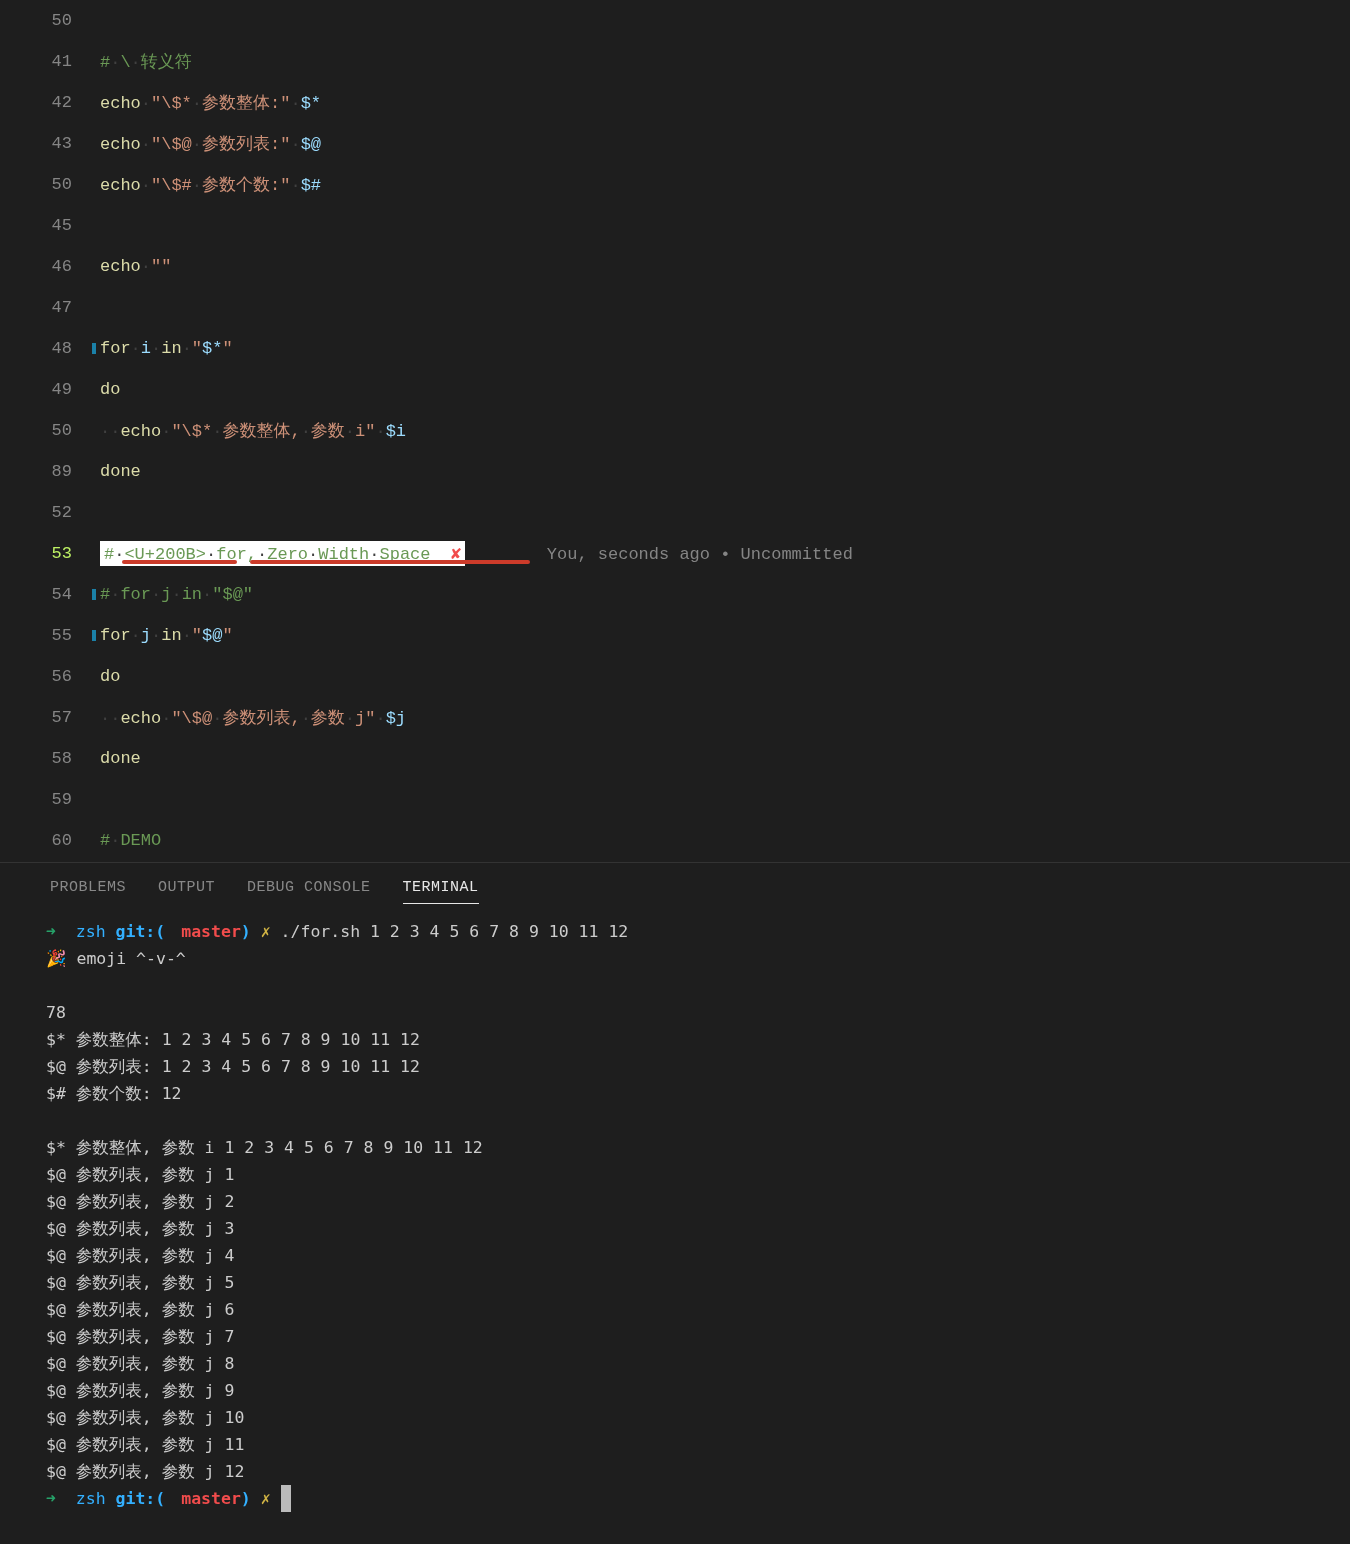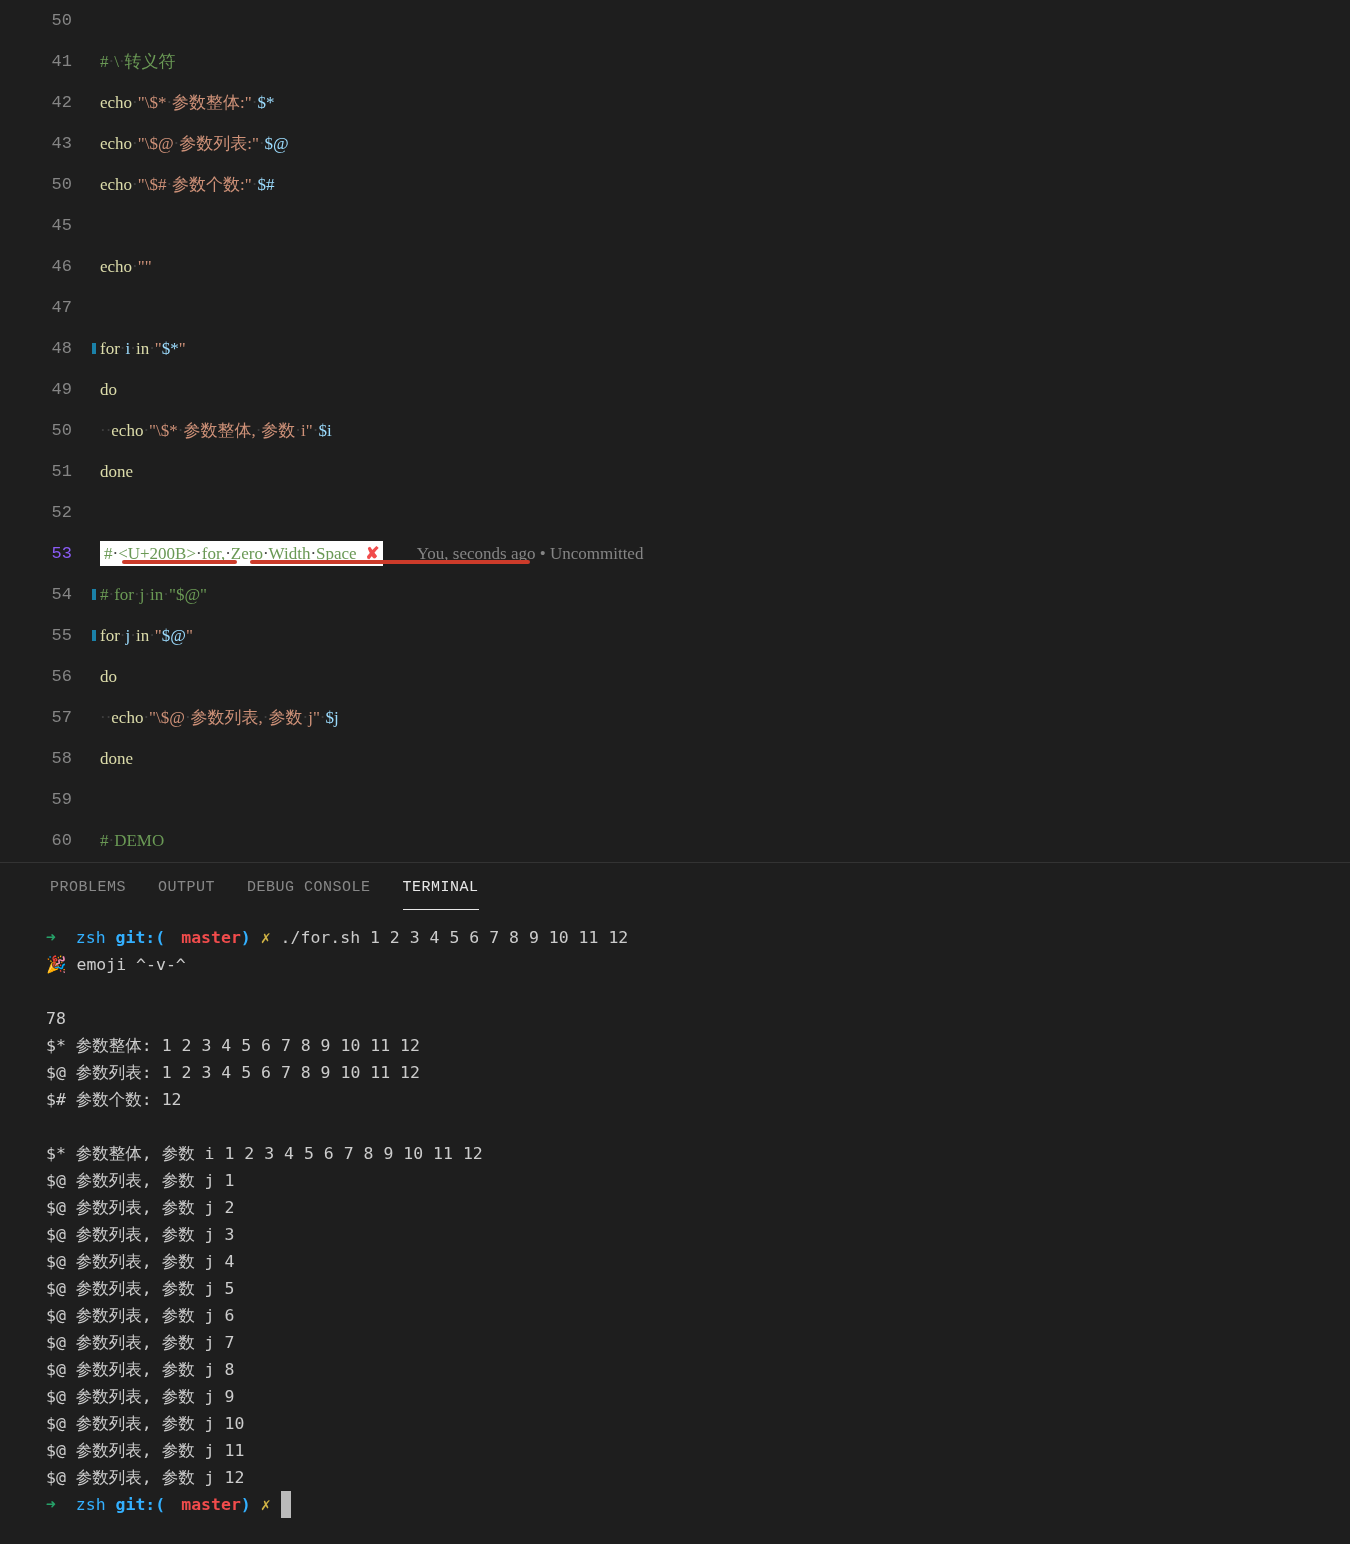--- a/index.html
+++ b/index.html
@@ -25,30 +25,30 @@
     white-space: pre;
   }
   .gutter {
     width: 100px;
     text-align: right;
     padding-right: 28px;
     color: #858585;
     user-select: none;
     position: relative;
   }
-  .gutter.active { color: #8b5cf6; }
+  .gutter.active { color: #bef264; }
   .modbar {
     position: absolute;
     right: 4px;
     top: 4px;
     bottom: 4px;
     width: 4px;
     background: #1b81a8;
   }
-  .code { flex: 1; position: relative; font-family: Liberation Serif, serif; }
+  .code { flex: 1; position: relative; }
   .comment { color: #6A9955; }
   .keyword { color: #dcdcaa; }
   .string { color: #ce9178; }
   .variable { color: #9cdcfe; }
   .ws { color: #404040; }
 
   .highlight-line .code-inner {
     background: #ffffff;
     display: inline-block;
     padding: 2px 4px;
@@ -70,21 +70,21 @@
     padding-top: 8px;
   }
   .tabs {
     display: flex;
     gap: 32px;
     padding: 8px 30px 10px 50px;
     font-size: 15px;
     letter-spacing: 0.5px;
   }
   .tab { color: #888; cursor: pointer; }
-  .tab.active { color: #e7e7e7; border-bottom: 1px solid #e7e7e7; padding-bottom: 13px; }
+  .tab.active { color: #e7e7e7; border-bottom: 1px solid #e7e7e7; padding-bottom: 7px; }
 
   .terminal {
     padding: 4px 46px;
     font-size: 16.5px;
     line-height: 27px;
     white-space: pre;
     color: #cccccc;
     font-family: Menlo, Monaco, monospace;
   }
   .arrow { color: #26a269; }
@@ -104,21 +104,21 @@
     <div class="line"><div class="gutter">41</div><div class="code"><span class="comment">#</span><span class="ws">·</span><span class="comment">\</span><span class="ws">·</span><span class="comment">转义符</span></div></div>
     <div class="line"><div class="gutter">42</div><div class="code"><span class="keyword">echo</span><span class="ws">·</span><span class="string">"\$*</span><span class="ws">·</span><span class="string">参数整体:"</span><span class="ws">·</span><span class="variable">$*</span></div></div>
     <div class="line"><div class="gutter">43</div><div class="code"><span class="keyword">echo</span><span class="ws">·</span><span class="string">"\$@</span><span class="ws">·</span><span class="string">参数列表:"</span><span class="ws">·</span><span class="variable">$@</span></div></div>
     <div class="line"><div class="gutter">50</div><div class="code"><span class="keyword">echo</span><span class="ws">·</span><span class="string">"\$#</span><span class="ws">·</span><span class="string">参数个数:"</span><span class="ws">·</span><span class="variable">$#</span></div></div>
     <div class="line"><div class="gutter">45</div><div class="code"></div></div>
     <div class="line"><div class="gutter">46</div><div class="code"><span class="keyword">echo</span><span class="ws">·</span><span class="string">""</span></div></div>
     <div class="line"><div class="gutter">47</div><div class="code"></div></div>
     <div class="line"><div class="gutter">48<div class="modbar"></div></div><div class="code"><span class="keyword">for</span><span class="ws">·</span><span class="variable">i</span><span class="ws">·</span><span class="keyword">in</span><span class="ws">·</span><span class="string">"</span><span class="variable">$*</span><span class="string">"</span></div></div>
     <div class="line"><div class="gutter">49</div><div class="code"><span class="keyword">do</span></div></div>
     <div class="line"><div class="gutter">50</div><div class="code"><span class="ws">··</span><span class="keyword">echo</span><span class="ws">·</span><span class="string">"\$*</span><span class="ws">·</span><span class="string">参数整体,</span><span class="ws">·</span><span class="string">参数</span><span class="ws">·</span><span class="string">i"</span><span class="ws">·</span><span class="variable">$i</span></div></div>
-    <div class="line"><div class="gutter">51</div><div class="code"><span class="keyword">done</span></div></div>
+    <div class="line"><div class="gutter">89</div><div class="code"><span class="keyword">done</span></div></div>
     <div class="line"><div class="gutter">52</div><div class="code"></div></div>
     <div class="line highlight-line"><div class="gutter active">53</div><div class="code"><span class="code-inner"><span class="comment">#</span><span class="ws">·</span><span class="comment">&lt;U+200B&gt;</span><span class="ws">·</span><span class="comment">for,</span><span class="ws">·</span><span class="comment">Zero</span><span class="ws">·</span><span class="comment">Width</span><span class="ws">·</span><span class="comment">Space</span>  <span class="err-icon">✘</span></span>        <span class="codelens">You, seconds ago • Uncommitted</span><div class="underline-red" style="left: 22px; width: 115px;"></div><div class="underline-red" style="left: 150px; width: 280px;"></div></div></div>
     <div class="line"><div class="gutter">54<div class="modbar"></div></div><div class="code"><span class="comment">#</span><span class="ws">·</span><span class="comment">for</span><span class="ws">·</span><span class="comment">j</span><span class="ws">·</span><span class="comment">in</span><span class="ws">·</span><span class="comment">"$@"</span></div></div>
     <div class="line"><div class="gutter">55<div class="modbar"></div></div><div class="code"><span class="keyword">for</span><span class="ws">·</span><span class="variable">j</span><span class="ws">·</span><span class="keyword">in</span><span class="ws">·</span><span class="string">"</span><span class="variable">$@</span><span class="string">"</span></div></div>
     <div class="line"><div class="gutter">56</div><div class="code"><span class="keyword">do</span></div></div>
     <div class="line"><div class="gutter">57</div><div class="code"><span class="ws">··</span><span class="keyword">echo</span><span class="ws">·</span><span class="string">"\$@</span><span class="ws">·</span><span class="string">参数列表,</span><span class="ws">·</span><span class="string">参数</span><span class="ws">·</span><span class="string">j"</span><span class="ws">·</span><span class="variable">$j</span></div></div>
     <div class="line"><div class="gutter">58</div><div class="code"><span class="keyword">done</span></div></div>
     <div class="line"><div class="gutter">59</div><div class="code"></div></div>
     <div class="line"><div class="gutter">60</div><div class="code"><span class="comment">#</span><span class="ws">·</span><span class="comment">DEMO</span></div></div>
   </div>

